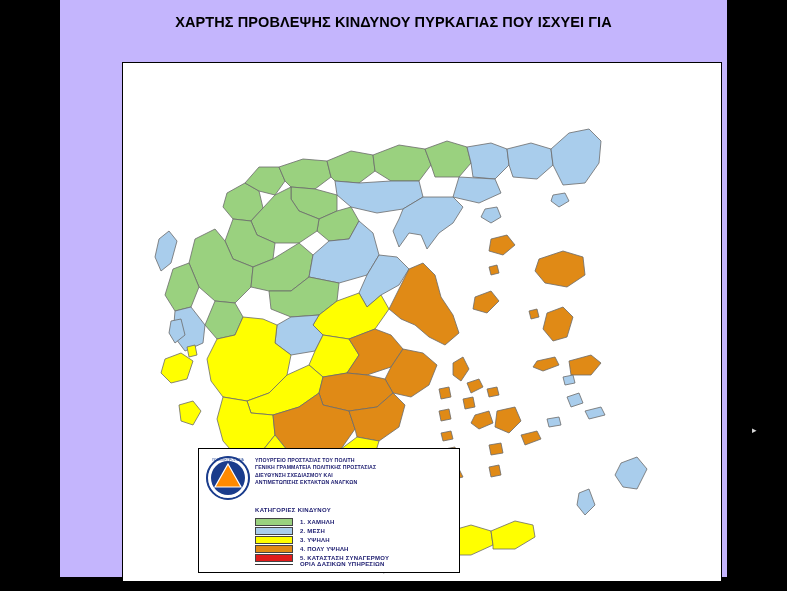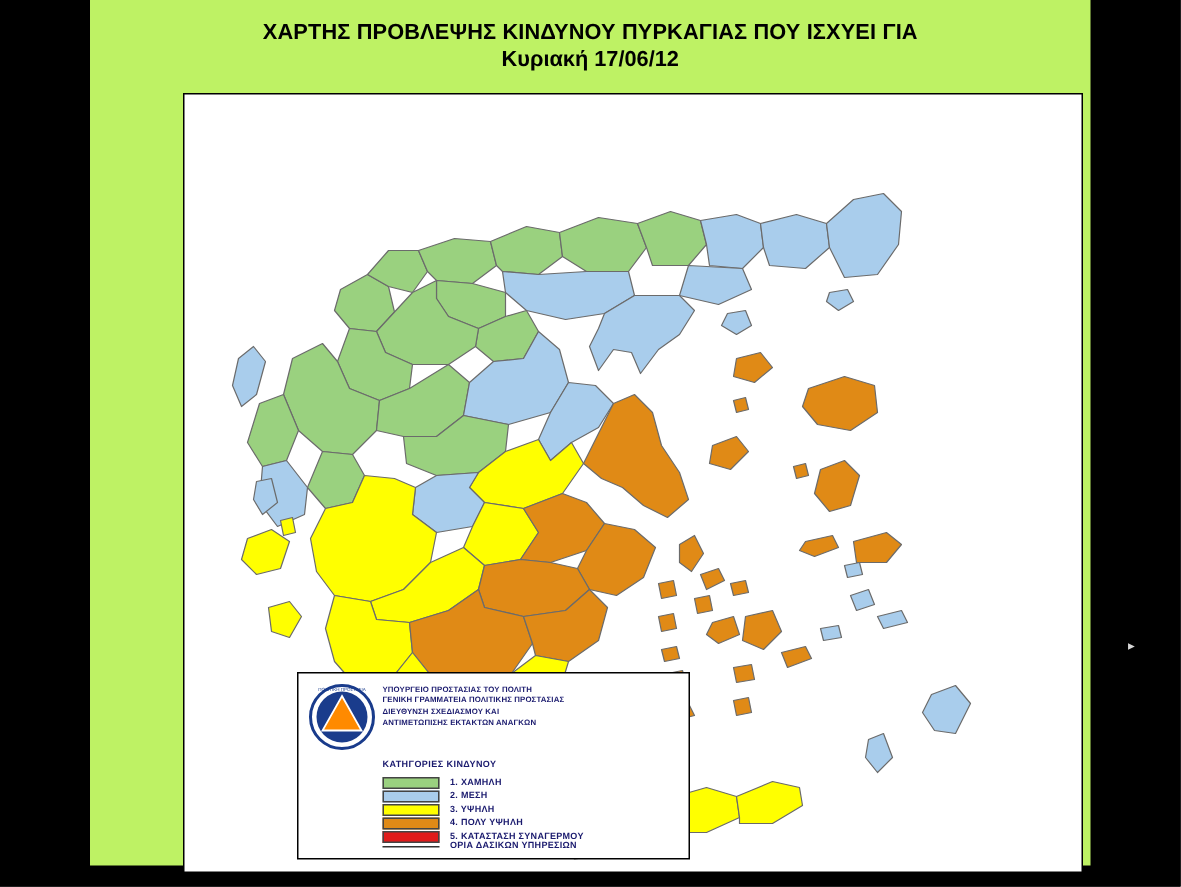--- a/index.html
+++ b/index.html
@@ -19,21 +19,21 @@
     height: 591px;
     background: #000000;
   }
   
   #sheet {
     position: absolute;
     left: 60px;
     top: 0px;
     width: 667px;
     height: 577px;
-    background: #bef264;
+    background: #c4b5fd;
   }
   #title-block {
     position: absolute;
     left: 0px;
     top: 14px;
     width: 667px;
     text-align: center;
     color: #000000;
   }
   #title-line1 {
@@ -158,21 +158,20 @@
 </style>
 </head>
 <body>
 
 <div id="page">
 
   <div id="sheet">
 
     <div id="title-block">
       <div id="title-line1">ΧΑΡΤΗΣ ΠΡΟΒΛΕΨΗΣ ΚΙΝΔΥΝΟΥ ΠΥΡΚΑΓΙΑΣ ΠΟΥ ΙΣΧΥΕΙ ΓΙΑ</div>
-      <div id="title-line2">Κυριακή 17/06/12</div>
     </div>
 
     <div id="map-frame">
       <svg id="map-svg" width="598" height="518" viewBox="0 0 598 518">
         <g stroke="#6b6b6b" stroke-width="0.8" stroke-linejoin="round">
 
           <path fill="#9ad17f" d="M104,130 L122,120 L136,128 L140,145 L128,158 L110,156 L100,144 Z"></path>
           <path fill="#9ad17f" d="M122,120 L136,104 L156,104 L162,118 L152,132 L136,128 Z"></path>
 
           <path fill="#9ad17f" d="M156,104 L180,96 L204,98 L208,114 L192,126 L168,124 L162,118 Z"></path>

